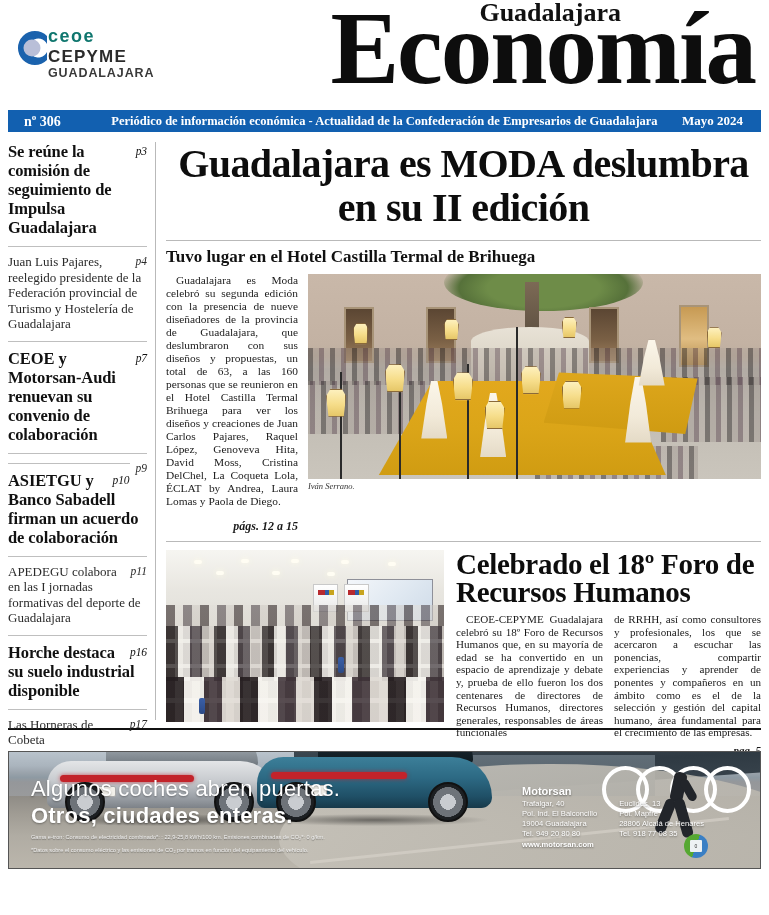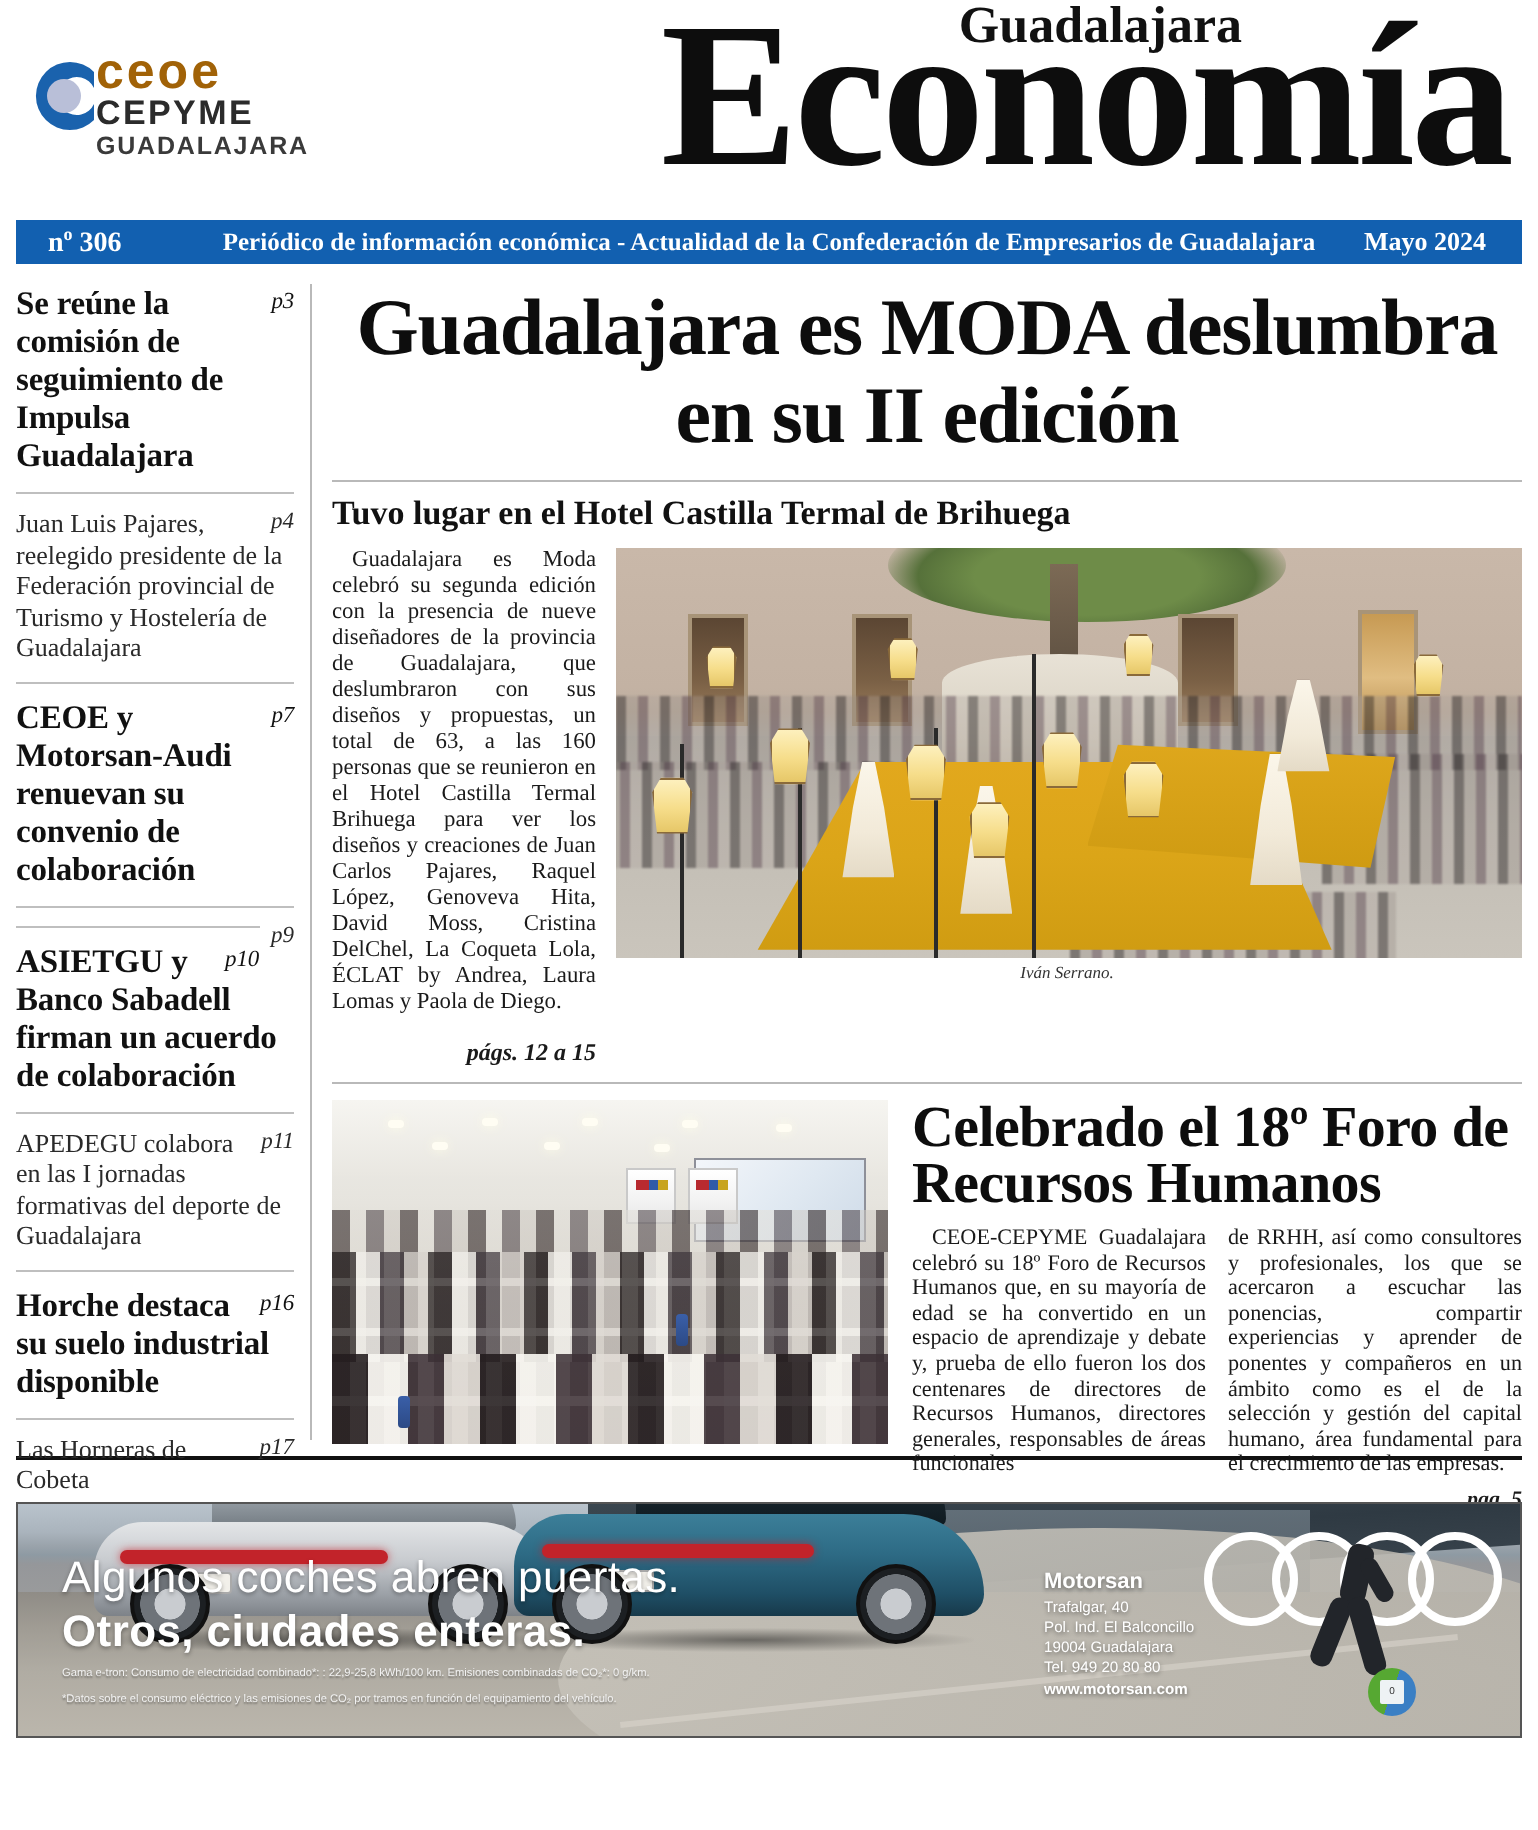--- a/index.html
+++ b/index.html
@@ -18,22 +18,22 @@
   .logo {
     position:absolute; left:2px; top:22px;
     width:150px; height:58px;
   }
   .logo-c {
     position:absolute; left:0px; top:6px; width:40px; height:40px;
   }
   .logo-text { position:absolute; left:38px; top:2px; }
   .logo-ceoe {
     font-family:"Liberation Sans", sans-serif;
-    font-weight:700; font-size:25px; letter-spacing:1.5px;
-    color:#a16207; line-height:24px;
+    font-weight:700; font-size:18px; letter-spacing:1.5px;
+    color:#0f766e; line-height:24px;
   }
   .logo-cepyme {
     font-family:"Liberation Sans", sans-serif;
     font-weight:700; font-size:17px; letter-spacing:1.2px;
     color:#2b2b2b; line-height:18px;
   }
   .logo-guada {
     font-family:"Liberation Sans", sans-serif;
     font-weight:700; font-size:12.5px; letter-spacing:0.9px;
     color:#3a3a3a; line-height:14px;
@@ -112,21 +112,21 @@
   .lead-text p { text-indent:10px; }
   .lead-pages {
     text-align:right; font-style:italic; font-weight:700;
     font-size:12px; margin-top:12px;
   }
   .lead-photo {
     flex:1; height:205px; position:relative; overflow:hidden;
     background:#cdbfb4;
   }
   .credit {
-    text-align:center; font-style:italic; font-size:8.5px;
+    text-align:left; font-style:italic; font-size:8.5px;
     color:#333; margin-top:2px; padding-right:2px;
   }
 
   
   .sec-rule { border:0; border-top:1px solid #b9b9b9; margin:8px 0 8px 0; }
   .second { display:flex; gap:12px; }
   .sec-photo {
     width:278px; height:172px; overflow:hidden; position:relative;
     background:#d8d5cf;
   }
@@ -666,20 +666,26 @@
     <div class="ad-dealer">
       <div class="dealer-name">Motorsan</div>
       <div class="dealer-cols">
         <div class="dealer-col">
           <div>Trafalgar, 40</div>
           <div>Pol. Ind. El Balconcillo</div>
           <div>19004 Guadalajara</div>
           <div>Tel. 949 20 80 80</div>
           <div class="dealer-web">www.motorsan.com</div>
         </div>
+        <div class="dealer-col">
+          <div>Euclides, 13</div>
+          <div>Pol. Mapfre</div>
+          <div>28806 Alcalá de Henares</div>
+          <div>Tel. 918 77 08 35</div>
+        </div>
       </div>
     </div>
 
     <div class="eco-badge">
       <span>0</span>
     </div>
   </div>
 
 </div>
 

